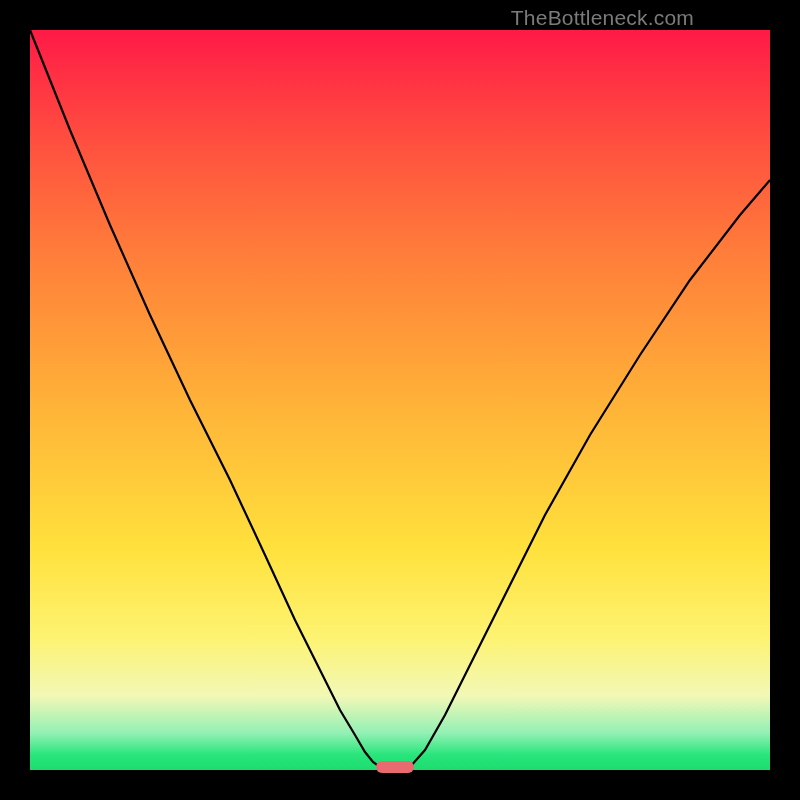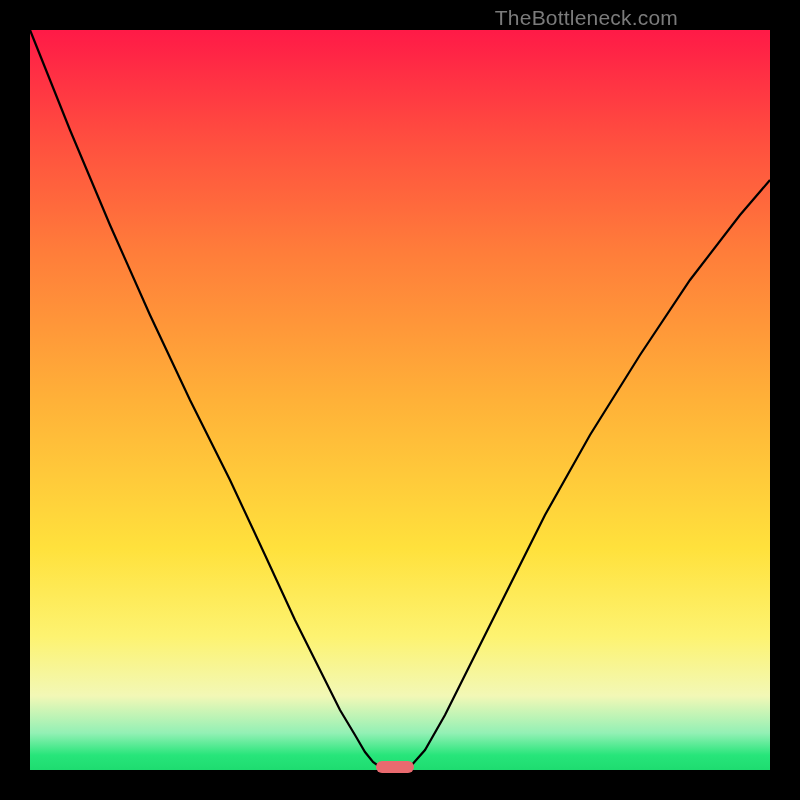--- a/index.html
+++ b/index.html
@@ -11,20 +11,21 @@
     background: #000;
     font-family: Arial, Helvetica, sans-serif;
   }
   .frame {
     position: absolute;
     left: 0;
     top: 0;
     width: 692px;
     height: 800px;
     background: #000;
+    padding-left: 16px;
   }
   .plot-area {
     position: absolute;
     left: 30px;
     top: 30px;
     width: 740px;
     height: 740px;
     
     background: linear-gradient(
       to bottom,

